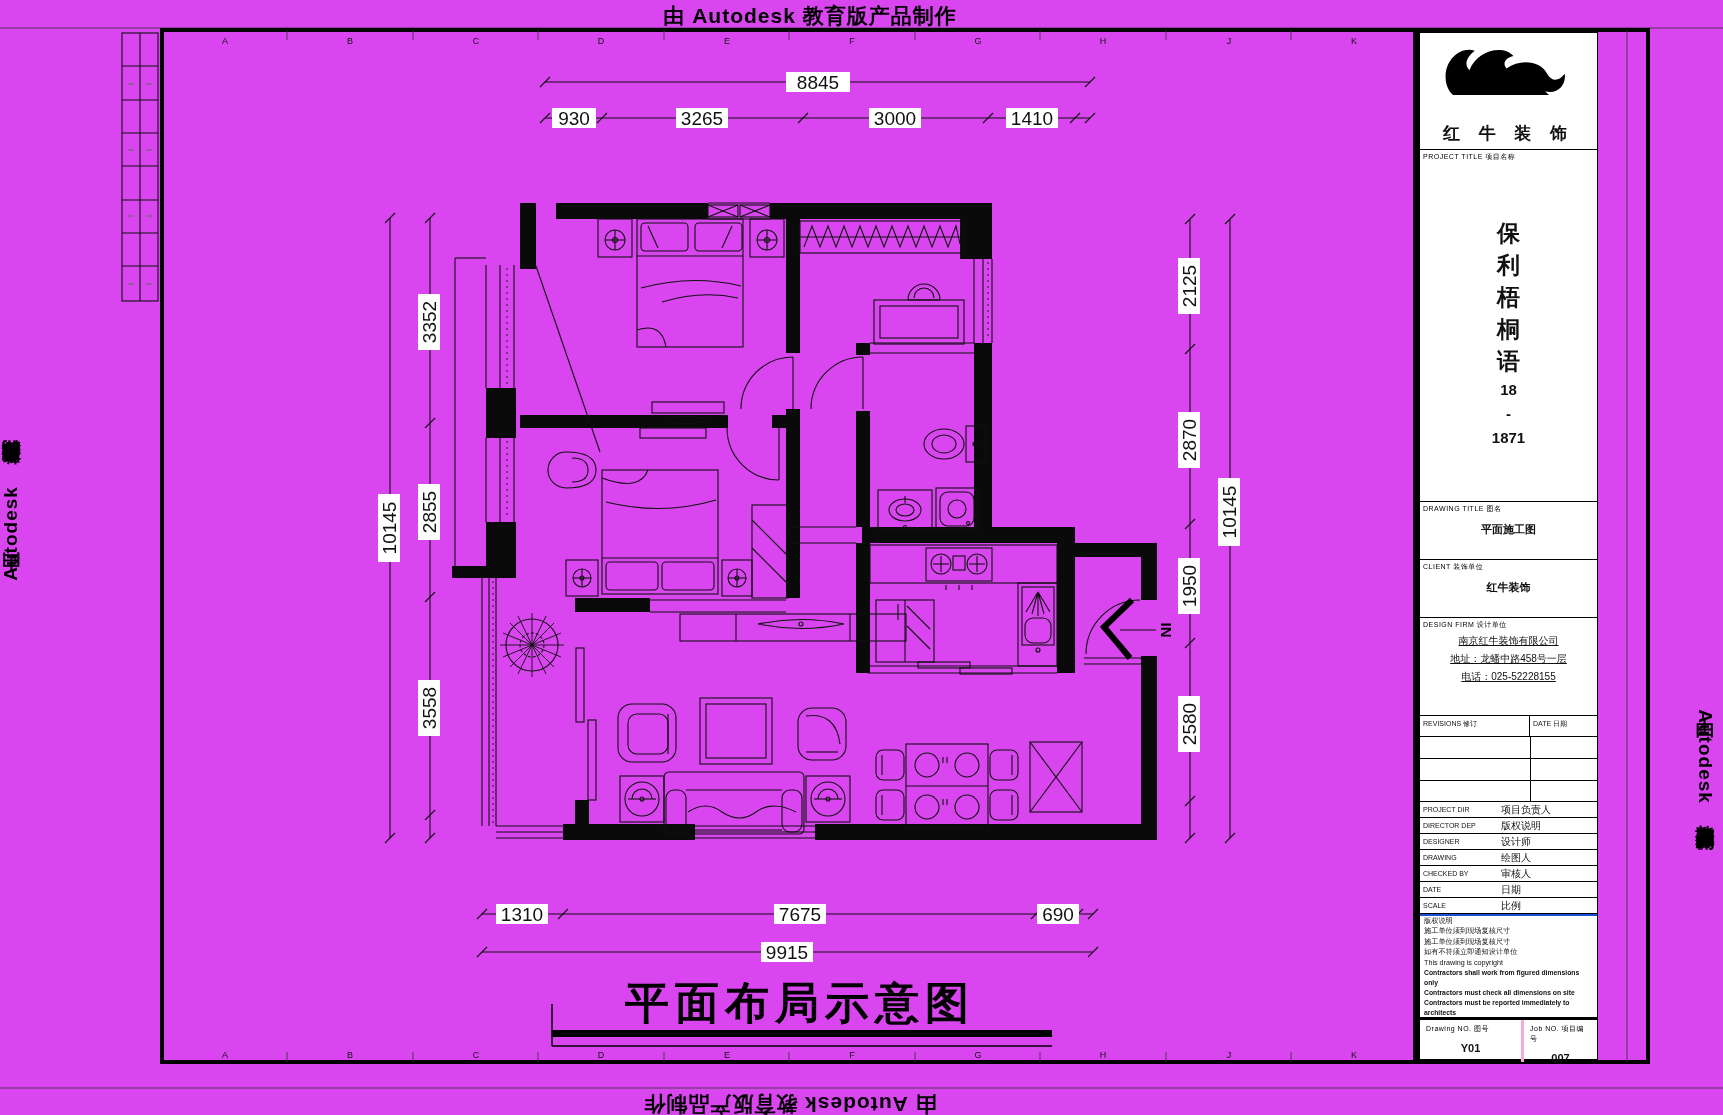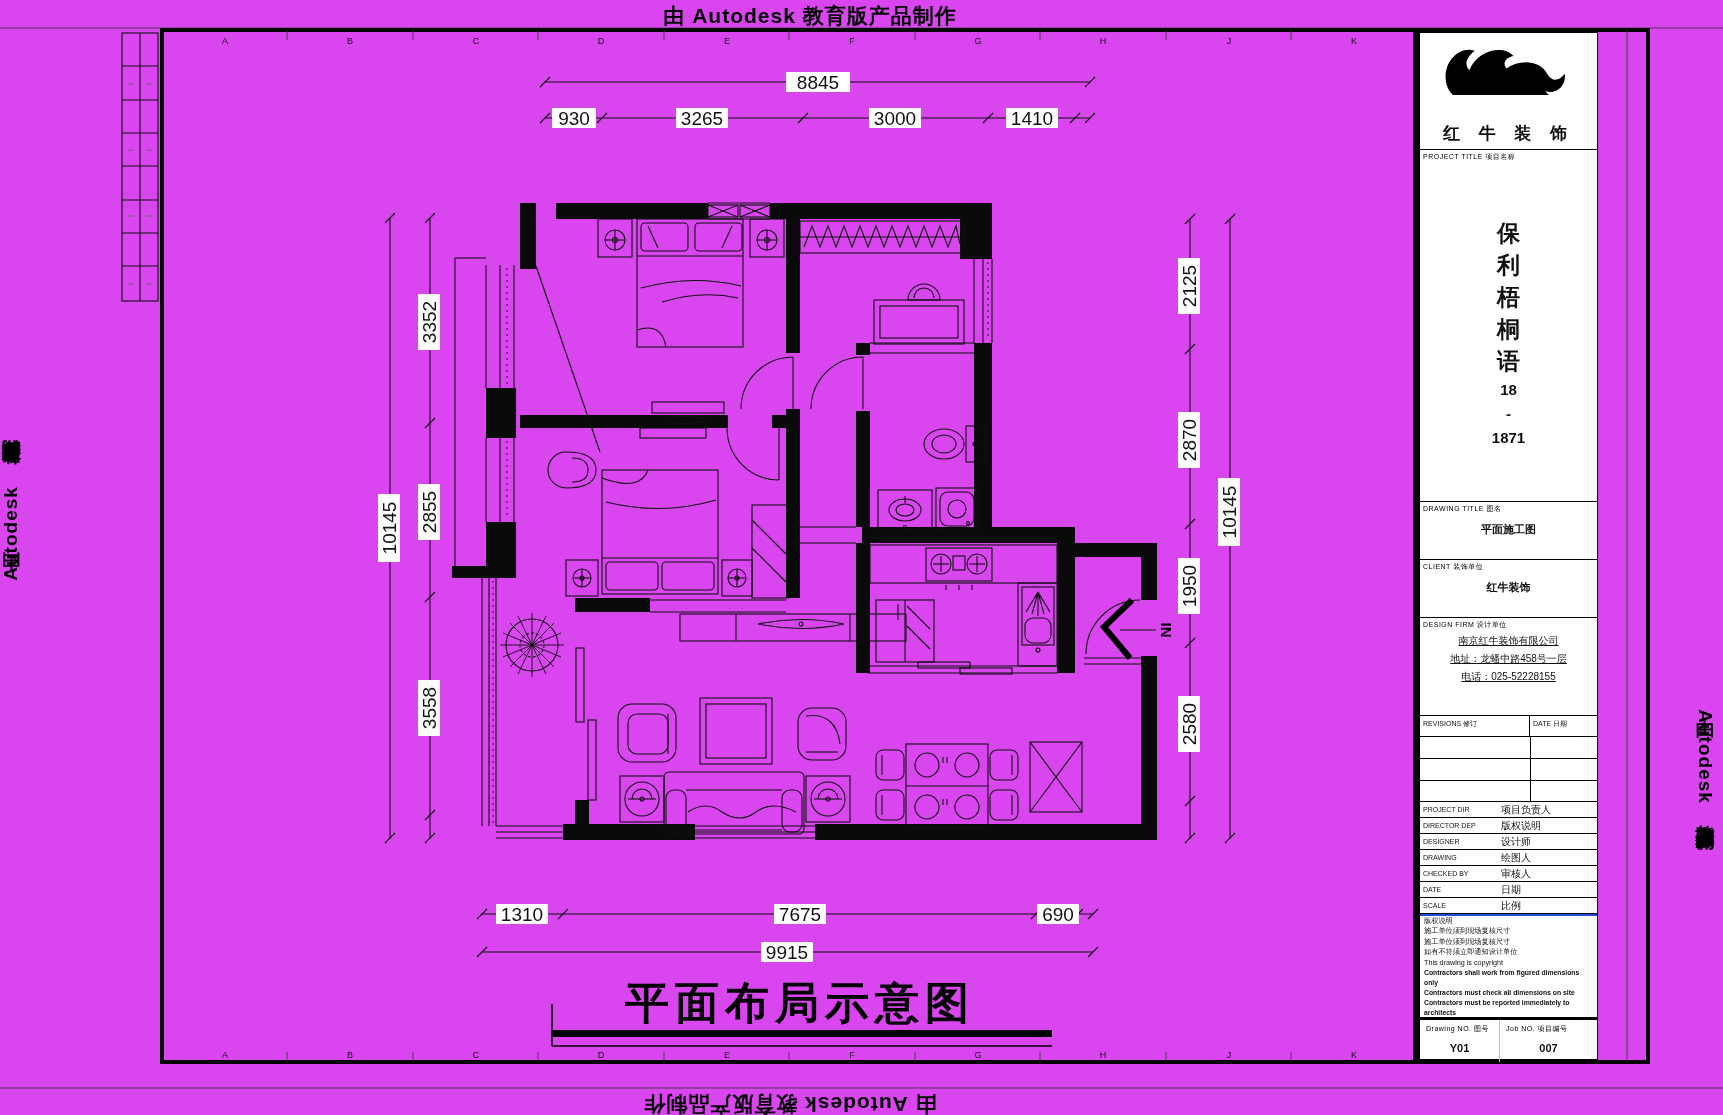--- a/index.html
+++ b/index.html
@@ -43,21 +43,21 @@
   .tb .rev .r div:first-child{width:110px;border-right:1px solid #000;}
   .tb .rev .r:last-child{border-bottom:none;}
   .tb .srow{height:16px;display:flex;align-items:center;}
   .tb .srow .en{font-size:7px;width:78px;padding-left:3px;}
   .tb .srow .cn{font-size:10px;}
   .tb .notes{height:104px;border-top:2px solid #1d4ed8;padding:0 4px;}
   .tb .notes div{font-size:7.2px;line-height:1.45;}
   .tb .notes div.b{font-weight:bold;font-size:6.8px;}
   .tb .nos{height:44px;display:flex;border-bottom:none;border-top:2px solid #000;}
   .tb .nos>div{box-sizing:border-box;padding:2px 3px;}
-  .tb .nos .c1{width:80px;border-right:1px solid #f9a8d4;}
+  .tb .nos .c1{width:104px;border-right:3px solid #f9a8d4;}
   .tb .nos .v{text-align:center;font-size:11px;font-weight:bold;margin-top:8px;}
 </style>
 </head>
 <body>
 
 <div class="sheet">
 
   <div class="wm wm-top">由 Autodesk 教育版产品制作</div>
   <div class="wm wm-bottom">由 Autodesk 教育版产品制作</div>
   <div class="wm wm-left">由 Autodesk 教育版产品制作</div>

